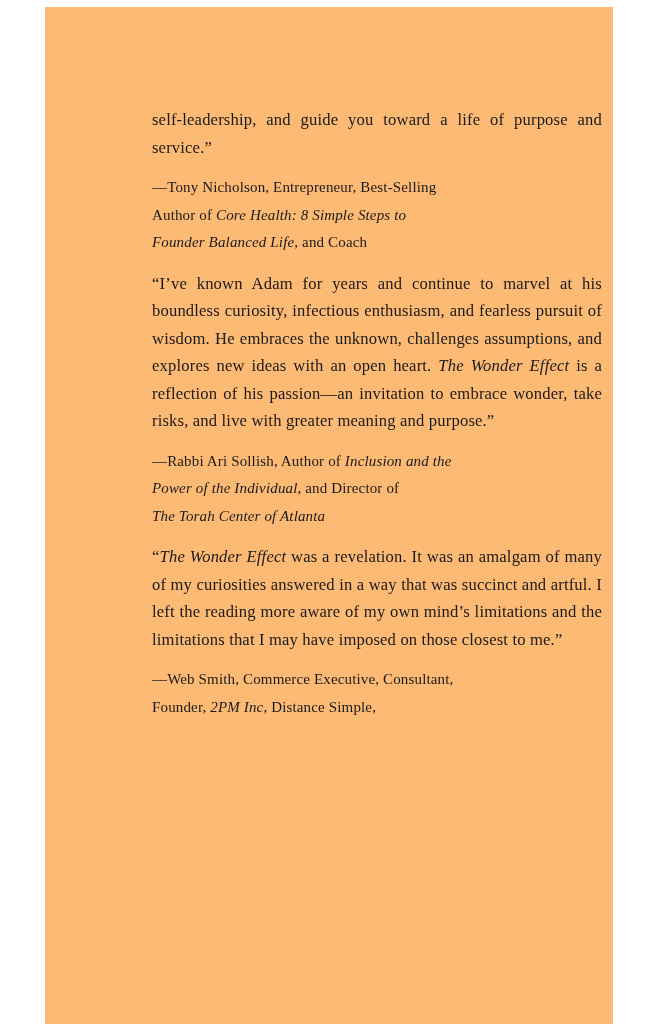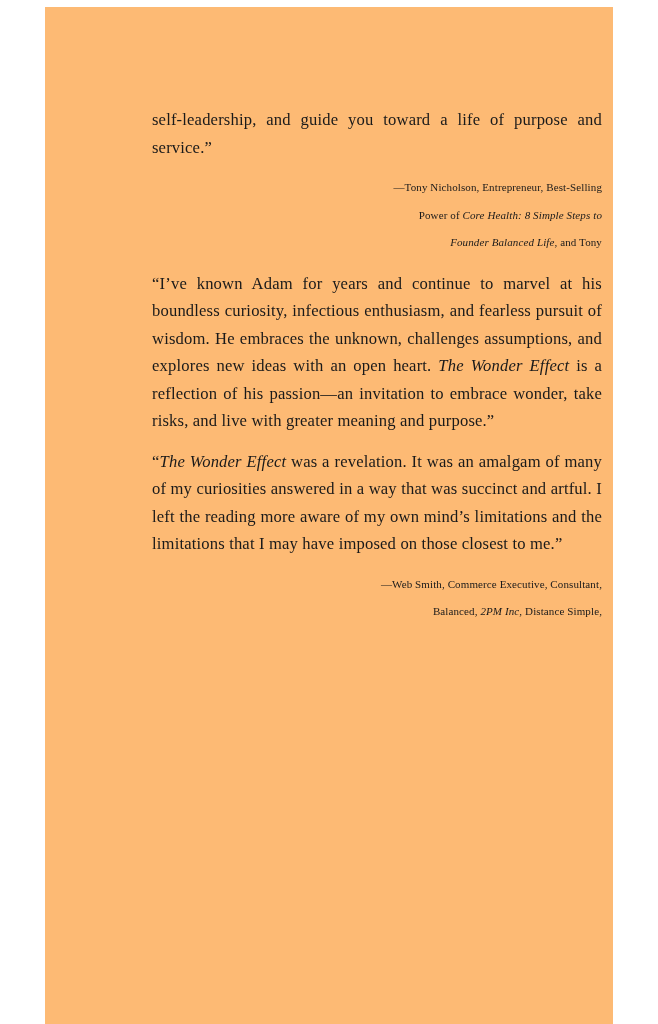--- a/index.html
+++ b/index.html
@@ -30,43 +30,47 @@
     font-size: 16.6px;
     line-height: 27.5px;
     text-align: justify;
     text-justify: inter-word;
     -webkit-hyphens: none;
     hyphens: none;
     letter-spacing: 0.01em;
   }
   .attrib {
     margin: 0 0 13px 0;
-    font-size: 11px;
+    font-size: 15px;
     line-height: 27.5px;
-    text-align: right;
     letter-spacing: 0.01em;
   }
   .attrib-line {
     display: block;
   }
   i, .i {
     font-style: italic;
   }
 </style>
 </head>
 <body>
 
 <div class="page">
   <div class="text-block" id="text-block">
       <p class="para"><span>self-leadership, and guide you toward a life of purpose and service.”</span></p>
       <p class="attrib">
         <span class="attrib-line"><span>—Tony Nicholson, Entrepreneur, Best-Selling</span></span>
-        <span class="attrib-line"><span>Power of </span><i>Core Health: 8 Simple Steps to</i></span>
-        <span class="attrib-line"><i>Founder Balanced Life</i><span>, and Tony</span></span>
+        <span class="attrib-line"><span>Author of </span><i>Core Health: 8 Simple Steps to</i></span>
+        <span class="attrib-line"><i>Founder Balanced Life</i><span>, and Coach</span></span>
       </p>
       <p class="para"><span>“I’ve known Adam for years and continue to marvel at his boundless curiosity, infectious enthusiasm, and fearless pursuit of wisdom. He embraces the unknown, challenges assumptions, and explores new ideas with an open heart. </span><i>The Wonder Effect</i><span> is a reflection of his passion—an invitation to embrace wonder, take risks, and live with greater meaning and purpose.”</span></p>
+      <p class="attrib">
+        <span class="attrib-line"><span>—Rabbi Ari Sollish, Author of </span><i>Inclusion and the</i></span>
+        <span class="attrib-line"><i>Power of the Individual</i><span>, and Director of</span></span>
+        <span class="attrib-line"><i>The Torah Center of Atlanta</i></span>
+      </p>
       <p class="para"><span>“</span><i>The Wonder Effect</i><span> was a revelation. It was an amalgam of many of my curiosities answered in a way that was succinct and artful. I left the reading more aware of my own mind’s limitations and the limitations that I may have imposed on those closest to me.”</span></p>
       <p class="attrib">
         <span class="attrib-line"><span>—Web Smith, Commerce Executive, Consultant,</span></span>
-        <span class="attrib-line"><span>Balanced, </span><i>2PM Inc</i><span>, Distance Simple,</span></span>
+        <span class="attrib-line"><span>Founder, </span><i>2PM Inc</i><span>, Distance Simple,</span></span>
       </p>
     </div>
 </div>
 
 </body></html>

